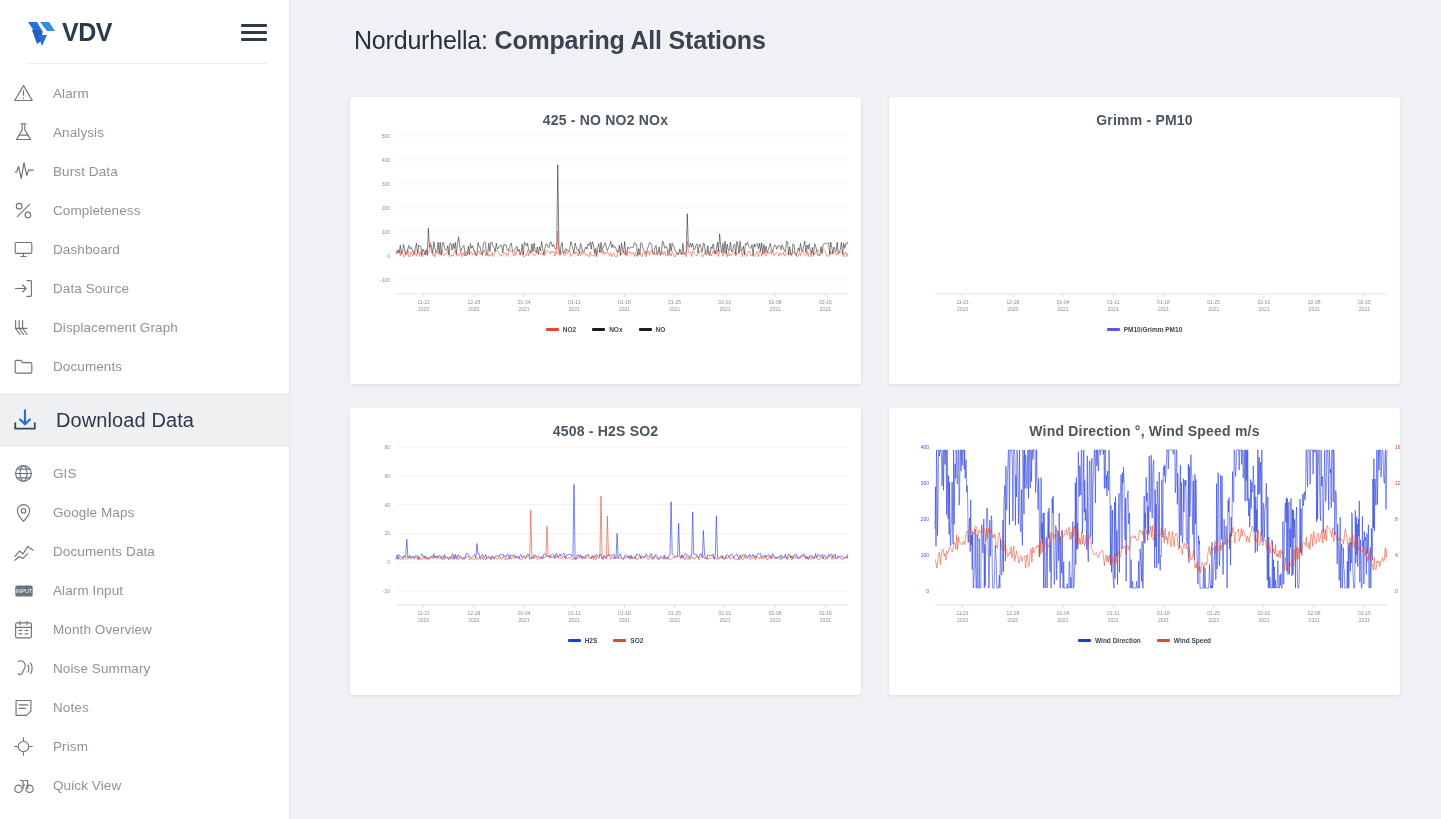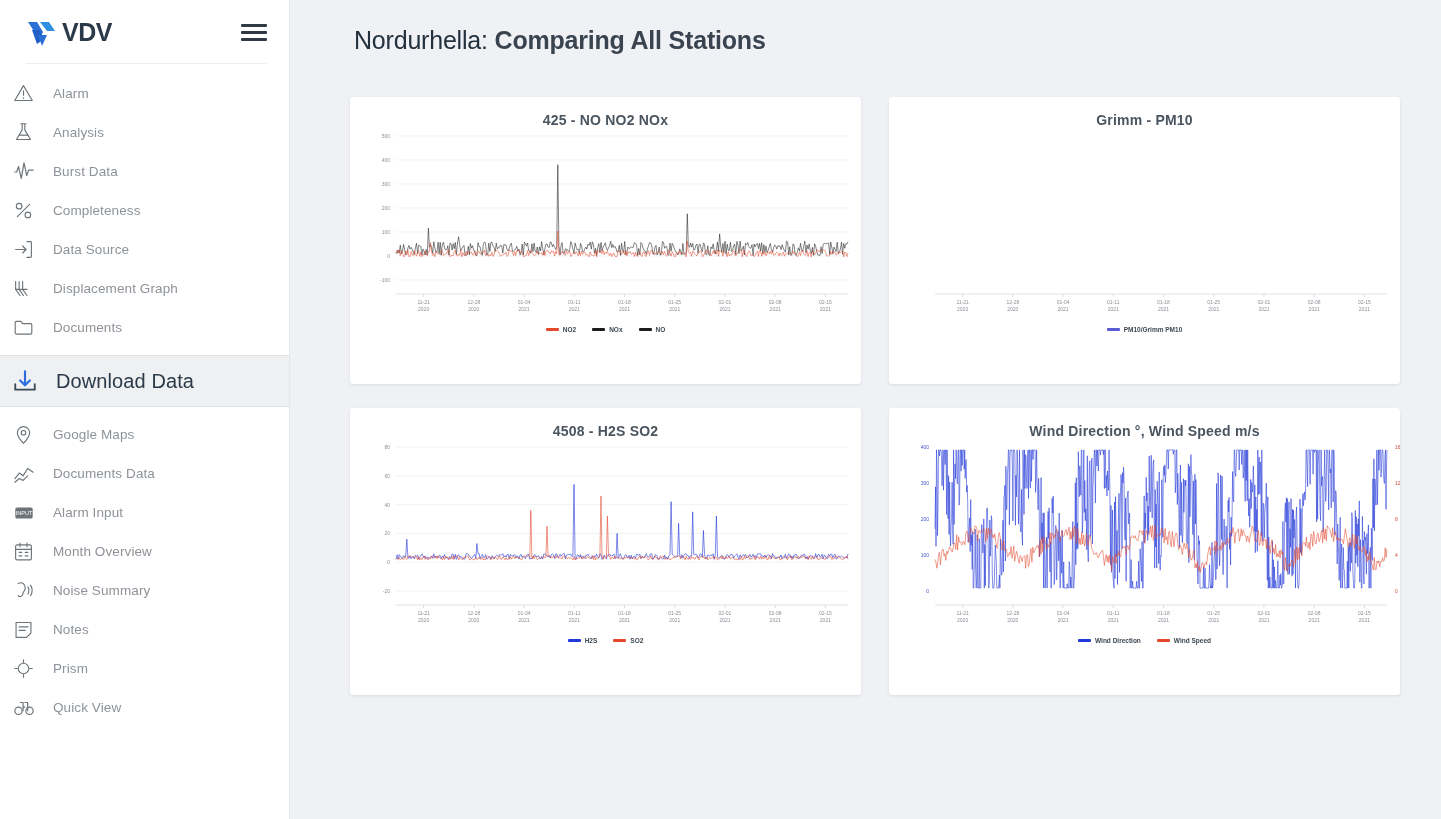--- a/index.html
+++ b/index.html
@@ -172,20 +172,29 @@
               <circle stroke="currentColor" fill="none" stroke-width="1.3" stroke-linecap="round" stroke-linejoin="round" cx="7" cy="7" r="3.2"></circle>
               <circle stroke="currentColor" fill="none" stroke-width="1.3" stroke-linecap="round" stroke-linejoin="round" cx="17" cy="17" r="3.2"></circle>
               <path stroke="currentColor" fill="none" stroke-width="1.3" stroke-linecap="round" stroke-linejoin="round" d="M19 5 L5 19"></path>
             </svg>
           </span>
           <span class="nav-label">Completeness</span>
         </div>
         <div class="nav-item">
           <span class="nav-ico">
             <svg viewBox="0 0 24 24" width="21" height="21">
+              <rect stroke="currentColor" fill="none" stroke-width="1.3" stroke-linecap="round" stroke-linejoin="round" x="2.5" y="4" width="19" height="12.5" rx="1.6"></rect>
+              <path stroke="currentColor" fill="none" stroke-width="1.3" stroke-linecap="round" stroke-linejoin="round" d="M9 20h6M12 16.5V20"></path>
+            </svg>
+          </span>
+          <span class="nav-label">Dashboard</span>
+        </div>
+        <div class="nav-item">
+          <span class="nav-ico">
+            <svg viewBox="0 0 24 24" width="21" height="21">
               <path stroke="currentColor" fill="none" stroke-width="1.3" stroke-linecap="round" stroke-linejoin="round" d="M16 3h4a1 1 0 0 1 1 1v16a1 1 0 0 1-1 1h-4"></path>
               <path stroke="currentColor" fill="none" stroke-width="1.3" stroke-linecap="round" stroke-linejoin="round" d="M3 12h12M11 8l4 4-4 4"></path>
             </svg>
           </span>
           <span class="nav-label">Data Source</span>
         </div>
         <div class="nav-item">
           <span class="nav-ico">
             <svg viewBox="0 0 24 24" width="21" height="21">
               <path stroke="currentColor" fill="none" stroke-width="1.3" stroke-linecap="round" stroke-linejoin="round" d="M3 4v9l5 7M7 4v9l5 7M11 4v9l5 7"></path>
@@ -203,20 +212,30 @@
           <span class="nav-label">Documents</span>
         </div>
         <div class="nav-item active">
           <span class="nav-ico">
             <svg viewBox="0 0 24 24" width="26" height="26">
               <path stroke="#2d6cdf" fill="none" stroke-width="2" stroke-linecap="round" stroke-linejoin="round" d="M12 3v13M7.5 11.5 12 16l4.5-4.5"></path>
               <path stroke="#3c4a57" fill="none" stroke-width="1.7" stroke-linecap="round" d="M3 15v5h18v-5"></path>
             </svg>
           </span>
           <span class="nav-label">Download Data</span>
+        </div>
+        <div class="nav-item">
+          <span class="nav-ico">
+            <svg viewBox="0 0 24 24" width="21" height="21">
+              <circle stroke="currentColor" fill="none" stroke-width="1.3" stroke-linecap="round" stroke-linejoin="round" cx="12" cy="12" r="9"></circle>
+              <ellipse stroke="currentColor" fill="none" stroke-width="1.3" stroke-linecap="round" stroke-linejoin="round" cx="12" cy="12" rx="4" ry="9"></ellipse>
+              <path stroke="currentColor" fill="none" stroke-width="1.3" stroke-linecap="round" stroke-linejoin="round" d="M3 12h18M4.5 7h15M4.5 17h15"></path>
+            </svg>
+          </span>
+          <span class="nav-label">GIS</span>
         </div>
         <div class="nav-item">
           <span class="nav-ico">
             <svg viewBox="0 0 24 24" width="21" height="21">
               <path stroke="currentColor" fill="none" stroke-width="1.3" stroke-linecap="round" stroke-linejoin="round" d="M12 22s7-7.1 7-12a7 7 0 1 0-14 0c0 4.9 7 12 7 12z"></path>
               <circle stroke="currentColor" fill="none" stroke-width="1.3" stroke-linecap="round" stroke-linejoin="round" cx="12" cy="10" r="2.6"></circle>
             </svg>
           </span>
           <span class="nav-label">Google Maps</span>
         </div>

